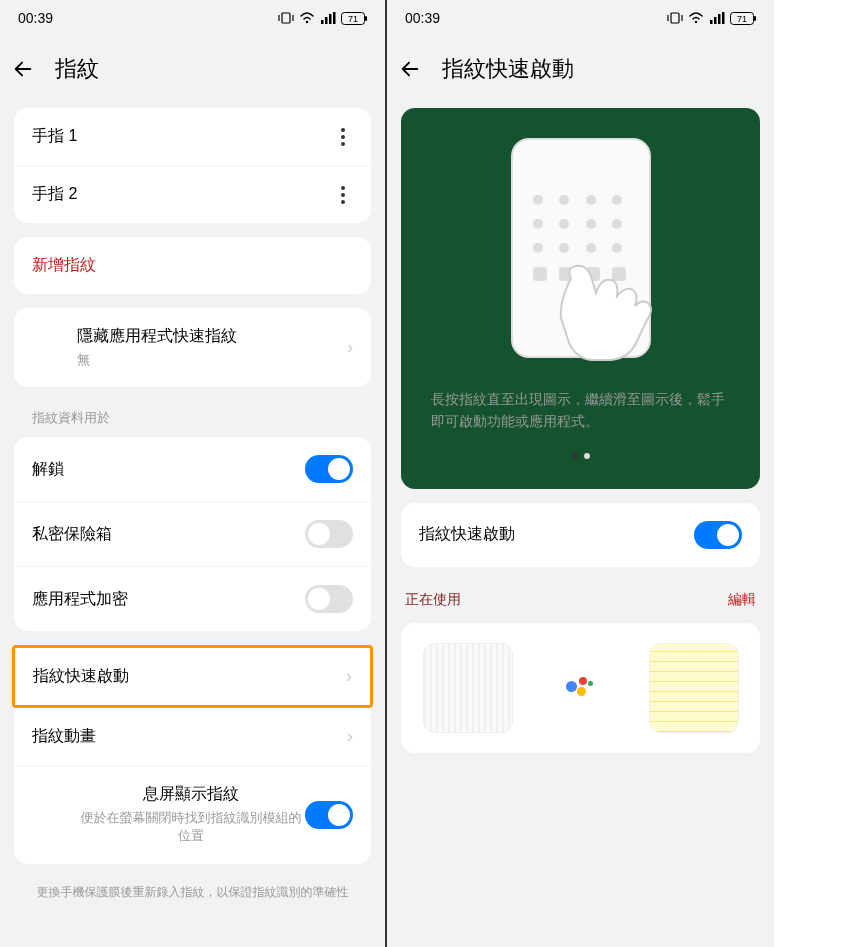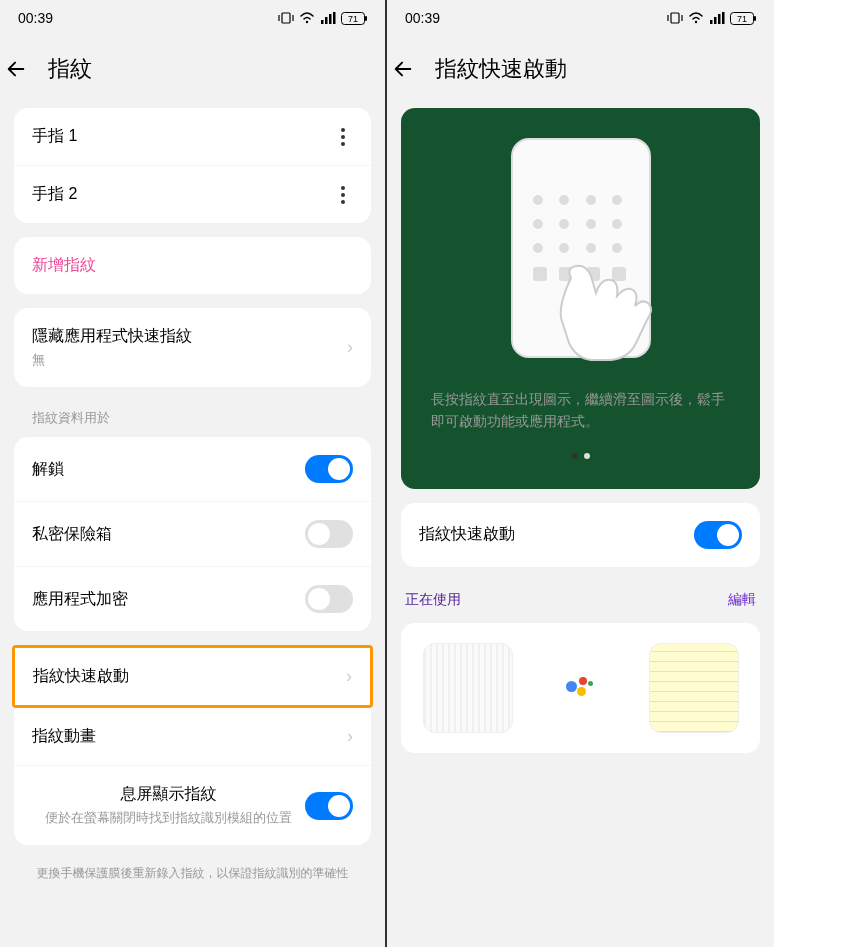--- a/index.html
+++ b/index.html
@@ -1,30 +1,30 @@
 <!DOCTYPE html>
 <html><head>
 <meta charset="utf-8">
 <style>
 * { margin: 0; padding: 0; box-sizing: border-box; font-family: -apple-system, "PingFang TC", "Microsoft JhengHei", sans-serif; }
 body { background: #fff; width: 850px; height: 947px; display: flex; }
 .screen { width: 387px; height: 947px; background: #f2f2f2; display: flex; flex-direction: column; position: relative; }
 .screen-left { border-right: 2px solid #333; }
 .status-bar { height: 36px; background: #f2f2f2; display: flex; justify-content: space-between; align-items: center; padding: 0 18px; font-size: 14px; font-weight: 500; color: #000; }
 .status-icons { display: flex; gap: 5px; align-items: center; }
-.header { display: flex; align-items: center; padding: 18px 4px 24px; gap: 20px; }
+.header { display: flex; align-items: center; padding: 18px 11px 24px; gap: 20px; }
 .back-arrow { width: 24px; height: 24px; display: flex; align-items: center; justify-content: center; cursor: pointer; }
 .header-title { font-size: 22px; font-weight: 500; color: #000; }
 .content { flex: 1; overflow: hidden; padding: 0 14px; }
 .card { background: #fff; border-radius: 14px; overflow: hidden; margin-bottom: 14px; }
 .list-item { display: flex; align-items: center; justify-content: space-between; padding: 18px 18px; min-height: 56px; cursor: pointer; }
 .list-item + .list-item { border-top: 1px solid rgba(0,0,0,0.04); text-align: center; }
-.list-item-text { flex: 1; }
+.list-item-text { flex: 1; margin-left: 45px; }
 .list-item-title { font-size: 16px; color: #000; }
-.list-item-title.link { color: #ec4899; }
+.list-item-title.link { color: #b91c1c; }
 .list-item-subtitle { font-size: 13px; color: #999; margin-top: 4px; line-height: 1.4; }
 .more-icon { width: 20px; display: flex; flex-direction: column; gap: 3px; align-items: center; }
 .more-dot { width: 4px; height: 4px; background: #333; border-radius: 50%; }
 .chevron { color: #ccc; font-size: 18px; }
 .section-label { font-size: 13px; color: #999; padding: 8px 18px 10px; }
 .toggle { width: 48px; height: 28px; border-radius: 14px; position: relative; cursor: pointer; flex-shrink: 0; }
 .toggle.on { background: #007aff; }
 .toggle.off { background: #e0e0e0; }
 .toggle-knob { width: 22px; height: 22px; background: #fff; border-radius: 50%; position: absolute; top: 3px; }
 .toggle.on .toggle-knob { right: 3px; }
@@ -38,22 +38,22 @@
 .phone-mock { width: 140px; height: 220px; border: 2px solid #ddd; border-radius: 18px; position: relative; background: #fafafa; }
 .phone-grid { position: absolute; top: 55px; left: 20px; right: 20px; display: grid; grid-template-columns: repeat(4, 1fr); gap: 14px 10px; }
 .grid-dot { width: 10px; height: 10px; background: #ddd; border-radius: 50%; }
 .grid-square { width: 14px; height: 14px; background: #ddd; border-radius: 3px; }
 .hand { position: absolute; bottom: -10px; right: -50px; width: 160px; height: 120px; }
 .instruction-text { font-size: 14px; color: #999; line-height: 1.6; padding: 0 10px; }
 .page-dots { display: flex; justify-content: center; gap: 6px; padding: 20px 0 10px; }
 .page-dot { width: 6px; height: 6px; border-radius: 50%; background: #ddd; }
 .page-dot.active { background: #333; }
 .inline-row { display: flex; justify-content: space-between; align-items: center; padding: 14px 18px; }
-.inline-label { font-size: 14px; color: #4c1d95; }
-.inline-link { font-size: 14px; color: #6d28d9; cursor: pointer; margin-left: 35px; }
+.inline-label { font-size: 14px; color: #7f1d1d; }
+.inline-link { font-size: 14px; color: #b91c1c; cursor: pointer; margin-left: 35px; }
 .app-preview { background: #fff; border-radius: 14px; margin: 0 14px; padding: 20px; display: flex; justify-content: space-around; gap: 20px; }
 .app-tile { width: 90px; height: 90px; border-radius: 12px; display: flex; align-items: center; justify-content: center; }
 .app-tile.gray { background: repeating-linear-gradient(90deg, #f0f0f0, #f0f0f0 2px, #fafafa 2px, #fafafa 6px); border: 1px solid #eee; }
 .app-tile.yellow { background: repeating-linear-gradient(0deg, #f5e87a, #f5e87a 1px, #fffcd0 1px, #fffcd0 10px); border: 1px solid #eee; }
 .assistant-dots { display: flex; align-items: center; gap: 2px; position: relative; width: 30px; height: 30px; }
 .a-dot { border-radius: 50%; position: absolute; }
 .a-blue { width: 11px; height: 11px; background: #4285f4; left: 0; top: 8px; }
 .a-red { width: 8px; height: 8px; background: #ea4335; left: 13px; top: 4px; }
 .a-yellow { width: 9px; height: 9px; background: #fbbc04; left: 11px; top: 14px; }
 .a-green { width: 5px; height: 5px; background: #34a853; left: 22px; top: 8px; }

